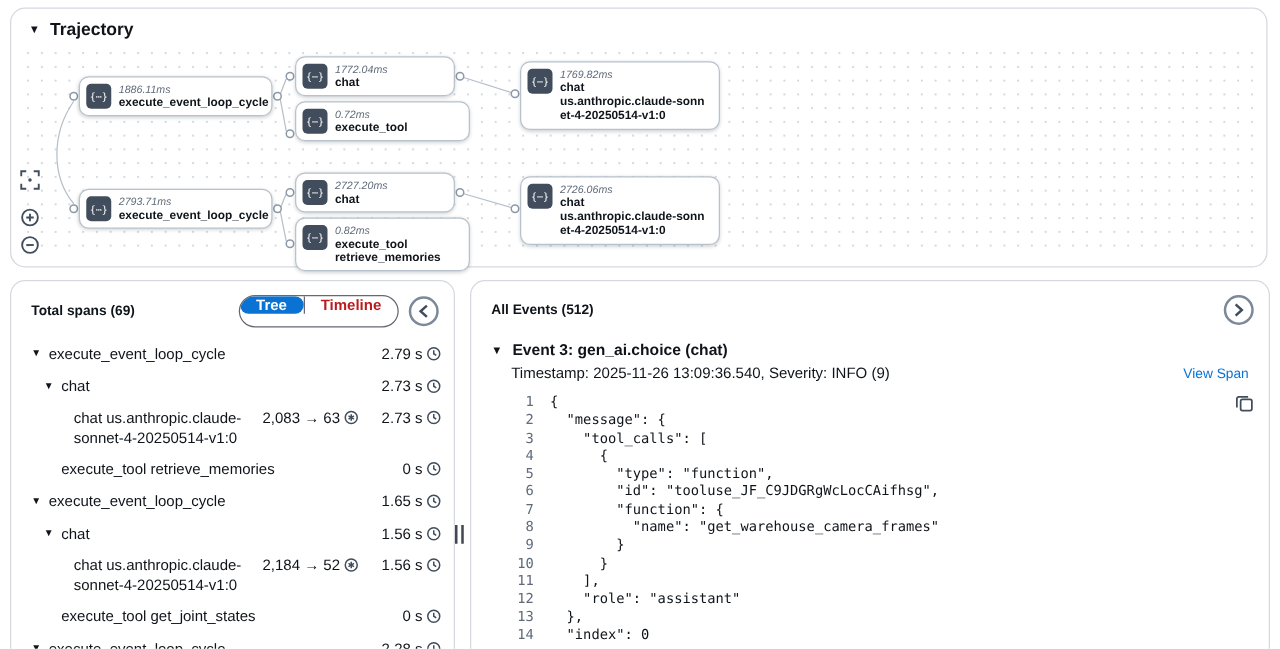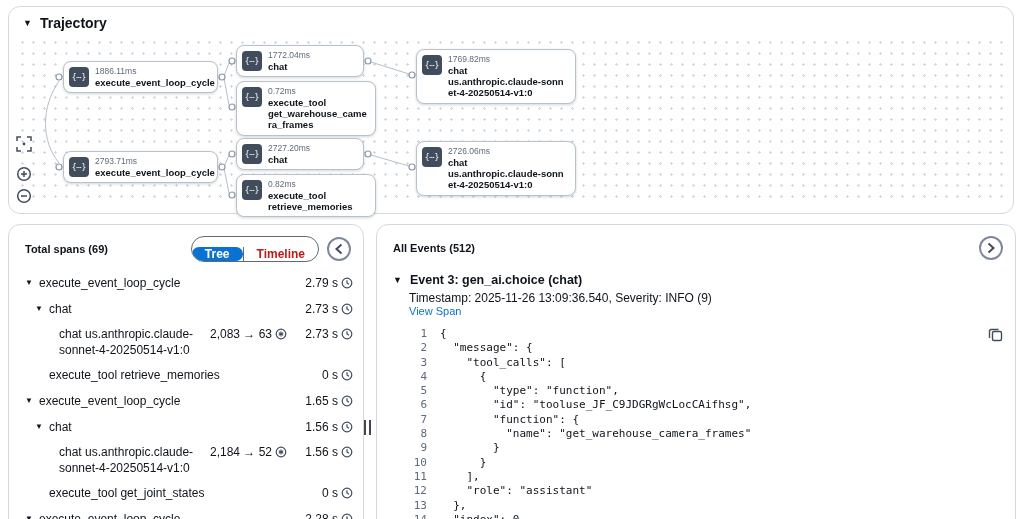--- a/index.html
+++ b/index.html
@@ -13,52 +13,52 @@
   .traj-header{display:flex;align-items:center;gap:8px;padding:8px 0 2px 14px;font-size:14px;font-weight:700;}
   .caret{font-size:9px;color:#0f141a;line-height:1;}
   .traj-canvas{position:absolute;left:8px;right:8px;top:30px;bottom:8px;border-radius:8px;
     background-image:radial-gradient(circle,#d3d9df 1px,transparent 1.1px);background-size:11px 11px;}
   .edges{position:absolute;left:0;top:0;}
   .node{position:absolute;display:flex;align-items:flex-start;gap:6px;background:#fff;border:1px solid #b8c2cc;
     border-radius:8px;padding:4px 8px 4px 5px;box-shadow:0 1px 3px rgba(0,28,36,.18);box-sizing:border-box;}
   .node-icon{width:20px;height:20px;border-radius:4px;background:#414d5c;color:#fff;font-size:8px;flex:none;
     display:flex;align-items:center;justify-content:center;font-family:"DejaVu Sans Mono",monospace;margin-top:1px;}
   .node-text > span{display:block;}
-  .node-dur{font-size:8.5px;color:#5f6b7a;line-height:1.25;}
+  .node-dur{font-size:8.5px;color:#5f6b7a;line-height:1.25;font-style:italic;}
   .node-title,.node-sub{font-size:9.5px;font-weight:700;line-height:1.2;}
   .node-sub{word-break:break-all;}
   .zoom-controls{position:absolute;left:6px;top:128px;display:flex;flex-direction:column;gap:4px;}
   .tool-btn{background:transparent;border:none;padding:1px;cursor:pointer;line-height:0;}
   .tool-btn svg{stroke:#414d5c;fill:none;stroke-width:1.5;}
   .zoom-group{margin-top:8px;display:flex;flex-direction:column;gap:4px;}
   
   #spans-card{left:8px;top:224px;width:356px;height:310px;overflow:hidden;}
   #events-card{left:376px;top:224px;width:640px;height:310px;overflow:hidden;}
   .panel-header{display:flex;align-items:center;gap:8px;padding:11px 12px 9px 16px;}
   .panel-title{font-size:11px;font-weight:700;flex:1;}
   .seg{display:flex;border:1px solid #656871;border-radius:100px;overflow:hidden;height:24px;
-    font-size:12px;font-weight:700;align-items:flex-end;background:#fff;}
+    font-size:12px;font-weight:700;align-items:flex-start;background:#fff;}
   .seg-item{padding:0 13px;display:flex;align-items:center;color:#b91c1c;cursor:pointer;white-space:nowrap;}
   .seg-item + .seg-item{border-left:1px solid #656871;}
   .seg-item.sel{background:#0972d3;color:#fff;border-radius:100px;}
   .circle-btn{width:24px;height:24px;border-radius:50%;border:2px solid #7d8998;background:#fff;flex:none;
     display:flex;align-items:center;justify-content:center;cursor:pointer;padding:0;}
   .circle-btn svg{stroke:#414d5c;fill:none;stroke-width:2;}
   
   .rows{padding:0 10px 0 16px;}
   .srow{display:flex;align-items:flex-start;padding:5px 0;font-size:12px;cursor:pointer;}
   .srow .caret{width:14px;flex:none;font-size:8px;margin-top:3px;}
   .srow-label{flex:1;line-height:1.3;padding-right:8px;word-break:break-word;}
   .srow-right{margin-left:auto;display:flex;gap:12px;align-items:center;white-space:nowrap;flex:none;}
   .tok,.dur{display:flex;align-items:center;gap:3px;}
   .dur{min-width:54px;justify-content:flex-end;}
   .mini-ic svg{stroke:#414d5c;fill:none;stroke-width:1.2;display:block;}
   
   .event-head{display:flex;align-items:center;gap:8px;padding:4px 16px 3px 16px;font-size:12.5px;font-weight:700;}
-  .event-meta-row{display:flex;align-items:flex-start;padding:1px 16px 6px 32px;font-size:12px;flex-direction:column;}
+  .event-meta-row{display:flex;align-items:flex-end;padding:1px 16px 6px 32px;font-size:12px;}
   .event-meta{flex:1;}
   .link{color:#0972d3;font-size:11px;font-weight:400;cursor:pointer;white-space:nowrap;}
   .code{position:relative;margin:4px 10px 0 32px;font-family:"DejaVu Sans Mono",monospace;font-size:11px;line-height:14.3px;}
   .cline{display:flex;}
   .ln{width:18px;text-align:right;color:#5f6b7a;flex:none;margin-right:13px;}
   .ct{white-space:pre;color:#0f141a;}
   .copy-btn{position:absolute;right:2px;top:0;background:transparent;border:none;cursor:pointer;padding:0;line-height:0;}
   .copy-btn svg{stroke:#414d5c;fill:none;stroke-width:1.4;}
   .resize-handle{position:absolute;left:364px;top:420px;width:8px;height:15px;display:flex;gap:3px;cursor:col-resize;}
   .resize-handle i{width:2px;height:100%;background:#424650;display:block;}
@@ -110,21 +110,20 @@
         <span class="node-dur">1772.04ms</span>
         <span class="node-title">chat</span>
         <span class="node-sub"></span>
       </span>
     </div>
     <div class="node" style="left:219px;top:44px;width:140px;">
       <span class="node-icon">{⋯}</span>
       <span class="node-text">
         <span class="node-dur">0.72ms</span>
         <span class="node-title">execute_tool</span>
-        <span class="node-sub">get_warehouse_camera_frames</span>
       </span>
     </div>
     <div class="node" style="left:399px;top:12px;width:160px;">
       <span class="node-icon">{⋯}</span>
       <span class="node-text">
         <span class="node-dur">1769.82ms</span>
         <span class="node-title">chat</span>
         <span class="node-sub">us.anthropic.claude-sonnet-4-20250514-v1:0</span>
       </span>
     </div>

